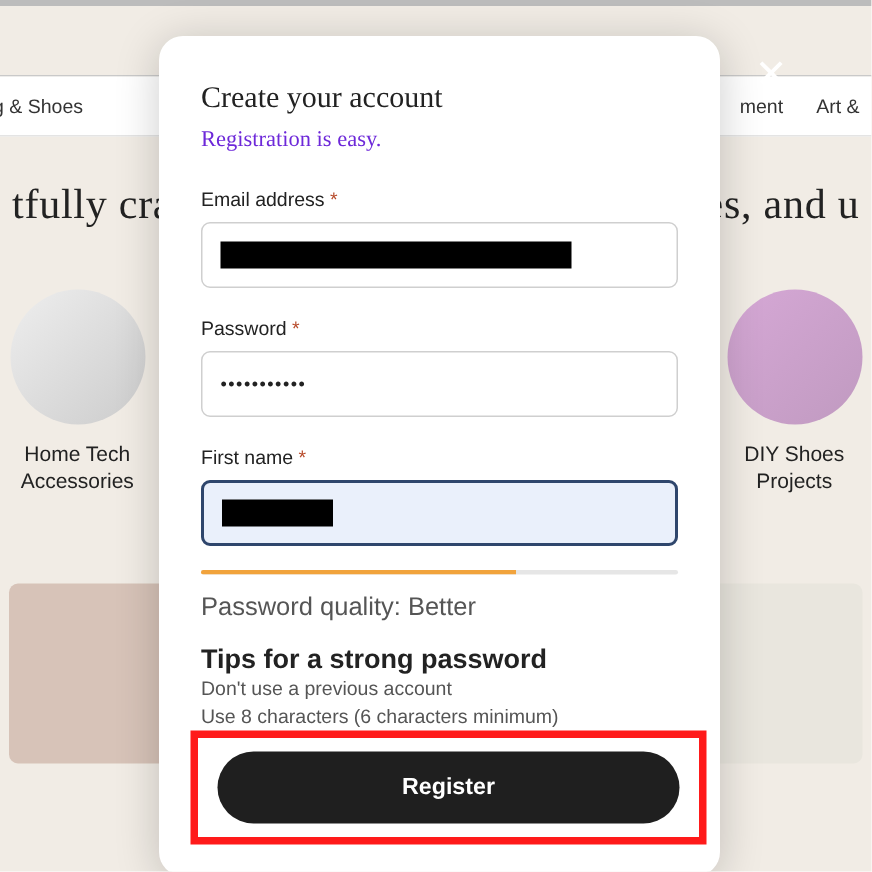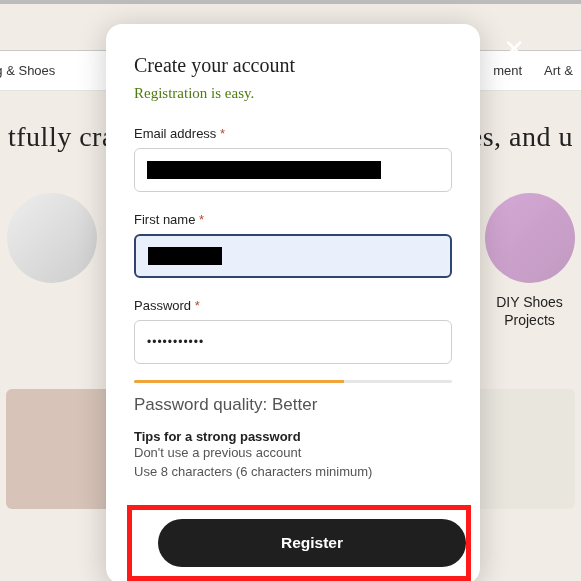--- a/index.html
+++ b/index.html
@@ -30,42 +30,42 @@
   font-size: 26px; cursor: pointer; font-weight: 300; line-height: 1;
 }
 
 .modal {
   position: absolute; left: 106px; top: 24px; width: 374px; height: 560px;
   background: #fff; border-radius: 16px; z-index: 10;
   box-shadow: 0 4px 30px rgba(0,0,0,.2);
   padding: 30px 28px 20px; overflow: hidden;
 }
 .modal h1 { font-size: 20px; font-weight: 500; color: #222; font-family: Georgia, "Times New Roman", serif; }
-.modal .sub { font-size: 15px; color: #4d7c0f; margin-top: 8px; font-family: Georgia, serif; }
+.modal .sub { font-size: 15px; color: #6d28d9; margin-top: 8px; font-family: Georgia, serif; }
 .field { margin-top: 22px; }
 .field label { font-size: 13px; color: #222; }
 .field .req { color: #b74a2a; }
 .inp {
   margin-top: 6px; width: 100%; height: 44px; border: 1px solid #cfcfcf; border-radius: 6px;
   padding: 0 12px; font-size: 15px; display: flex; align-items: center;
   background: #fff;
 }
 .inp.focus { border: 2px solid #2f466c; background: #eaf0fb; }
 .redact { background: #000; height: 18px; display: inline-block; }
 .redact.email { width: 234px; }
 .redact.name { width: 74px; }
 .pw { letter-spacing: 1px; font-size: 12px; color: #222; }
 .meter { margin-top: 16px; height: 3px; background: #e6e6e6; border-radius: 2px; overflow: hidden; }
 .meter .fill { height: 100%; width: 66%; background: #f1a33c; }
 .quality { margin-top: 12px; font-size: 17px; color: #555; }
-.tipshdr { margin-top: 14px; font-size: 13px; font-weight: 700; color: #222; }
+.tipshdr { margin-top: 14px; font-size: 18px; font-weight: 700; color: #222; }
 .tips { font-size: 13px; color: #555; line-height: 1.45; }
 .regwrap {
-  position: absolute; left: 127px; top: 505px; width: 344px; height: 76px;
-  border: 5px solid #ff1a1a; z-index: 15; display: flex; align-items: center; justify-content: flex-end;
+  position: absolute; left: 127px; top: 487px; width: 344px; height: 76px;
+  border: 5px solid #ff1a1a; z-index: 15; display: flex; align-items: center; justify-content: center;
   background: #fff;
 }
 .regbtn {
   width: 308px; height: 48px; background: #1f1f1f; color: #fff; border: none;
   border-radius: 24px; font-size: 15.5px; font-weight: 600; cursor: pointer;
 }
 </style>
 </head>
 <body>
 
@@ -79,20 +79,21 @@
     <span>Art &amp;</span>
   </div>
   <div style="display:flex;align-items:center;">
     <div class="hero">tfully cra</div>
     <div style="flex:1"></div>
     <div class="hero">es, and u</div>
   </div>
   <div class="cats">
     <div class="cat">
       <div class="circ a"></div>
+      <div class="catlbl">Home Tech Accessories</div>
     </div>
     <div style="flex:1"></div>
     <div class="cat">
       <div class="circ b"></div>
       <div class="catlbl">DIY Shoes Projects</div>
     </div>
   </div>
   <div class="tiles">
     <div class="tile"></div>
     <div class="tile b"></div>
@@ -110,35 +111,35 @@
       <span>Email address</span>
       <span class="req">*</span>
     </label>
     <div class="inp">
       <span class="redact email"></span>
     </div>
   </div>
 
   <div class="field" style="margin-top:18px;">
     <label>
+      <span>Password</span>
+      <span class="req">*</span>
+    </label>
+    <div class="inp">
+      <span class="pw">•••••••••••</span>
+    </div>
+  </div>
+
+  <div class="field" style="margin-top:18px;">
+    <label>
       <span>First name</span>
       <span class="req">*</span>
     </label>
     <div class="inp focus">
       <span class="redact name"></span>
-    </div>
-  </div>
-
-  <div class="field" style="margin-top:18px;">
-    <label>
-      <span>Password</span>
-      <span class="req">*</span>
-    </label>
-    <div class="inp">
-      <span class="pw">•••••••••••</span>
     </div>
   </div>
 
   <div class="meter">
     <div class="fill"></div>
   </div>
   <div class="quality">
     <span>Password quality: </span><span>Better</span>
   </div>
 

